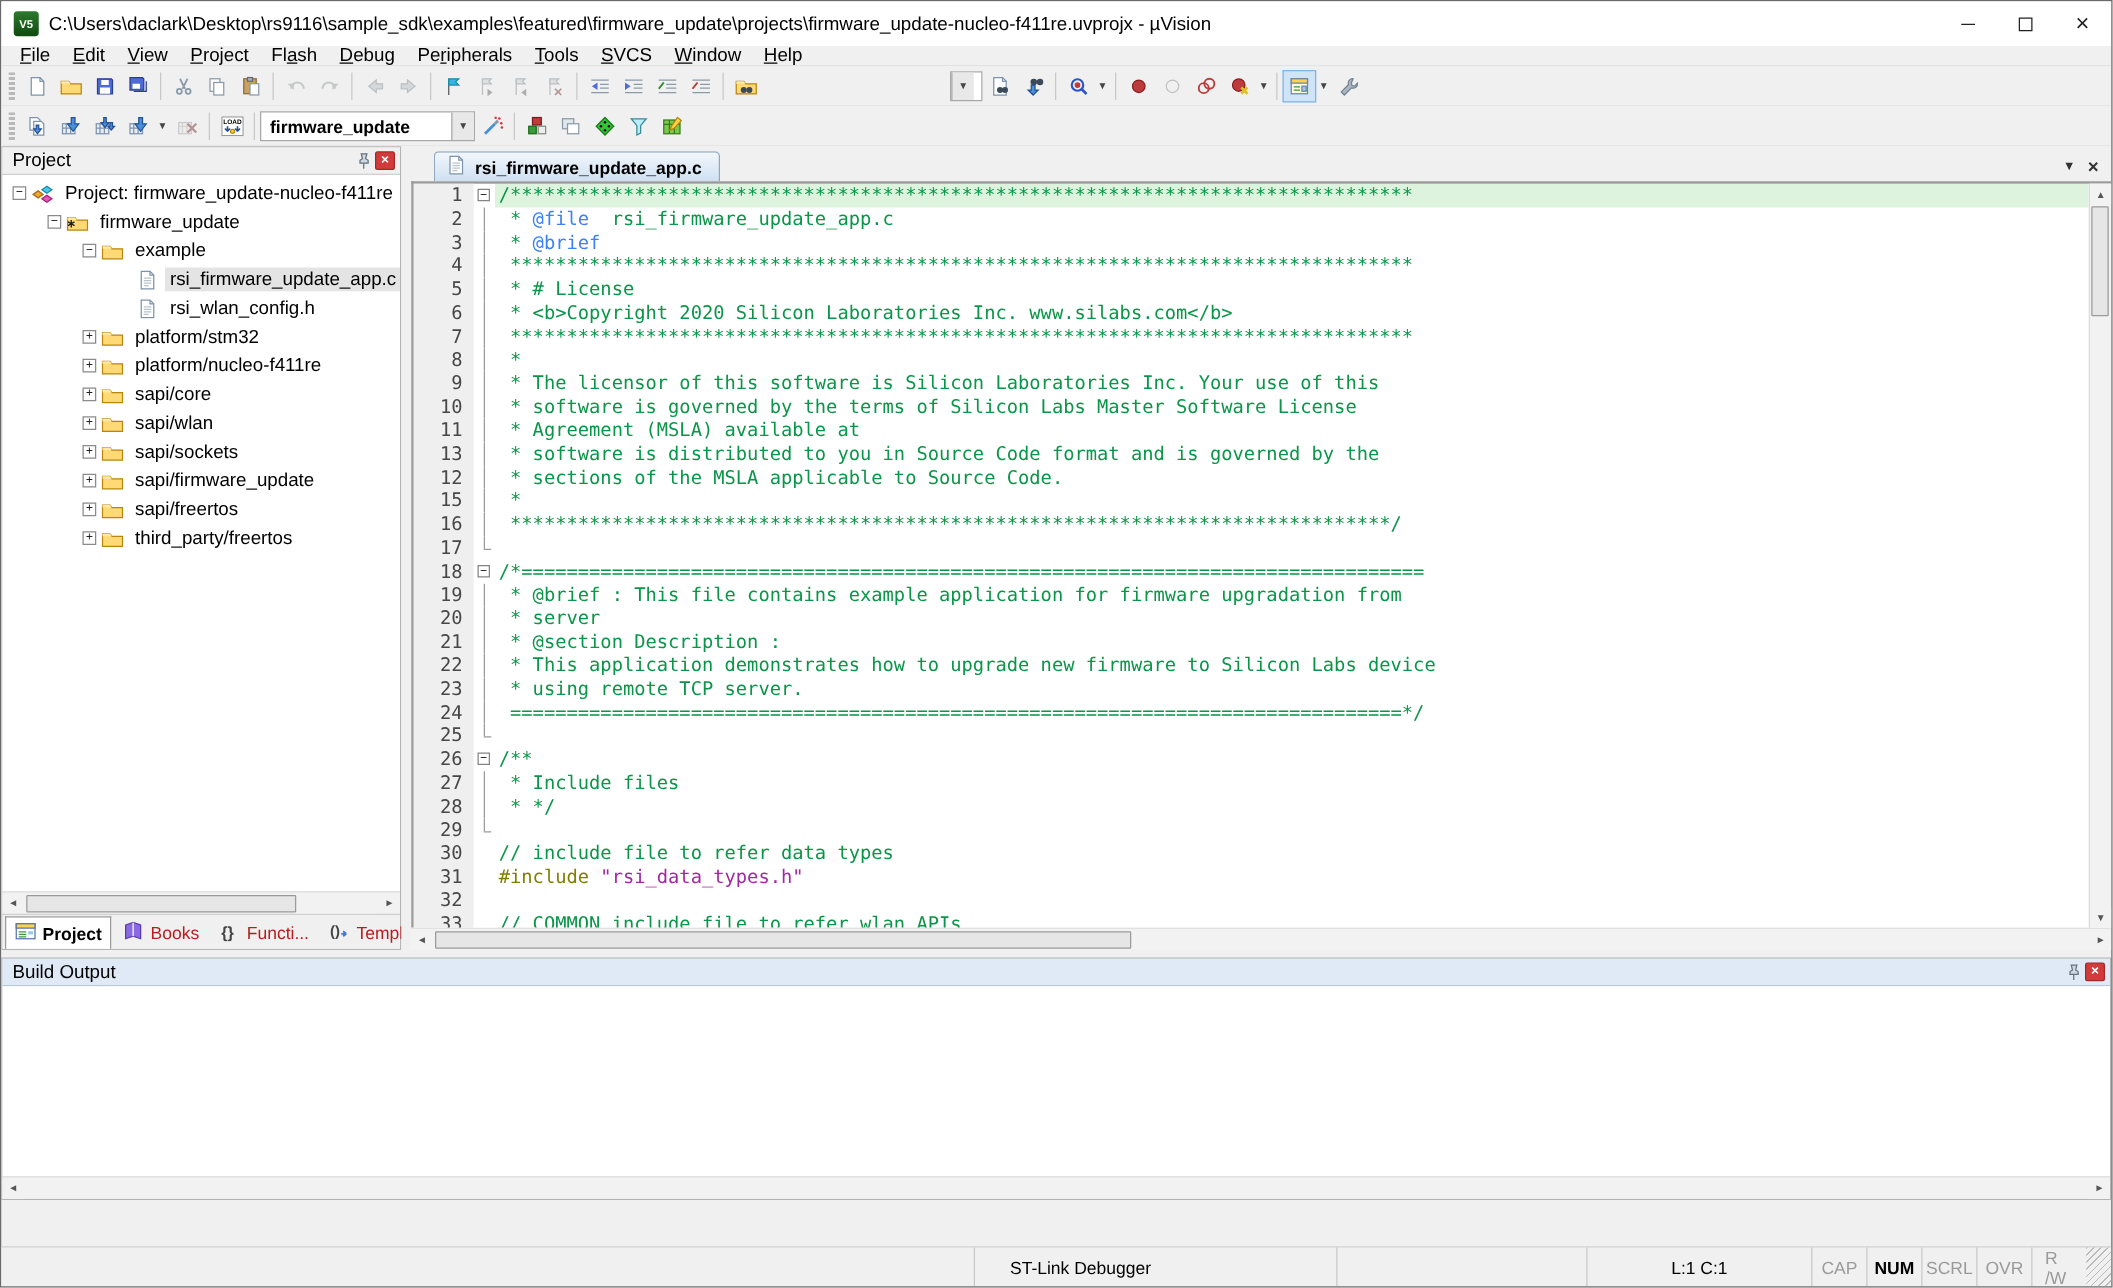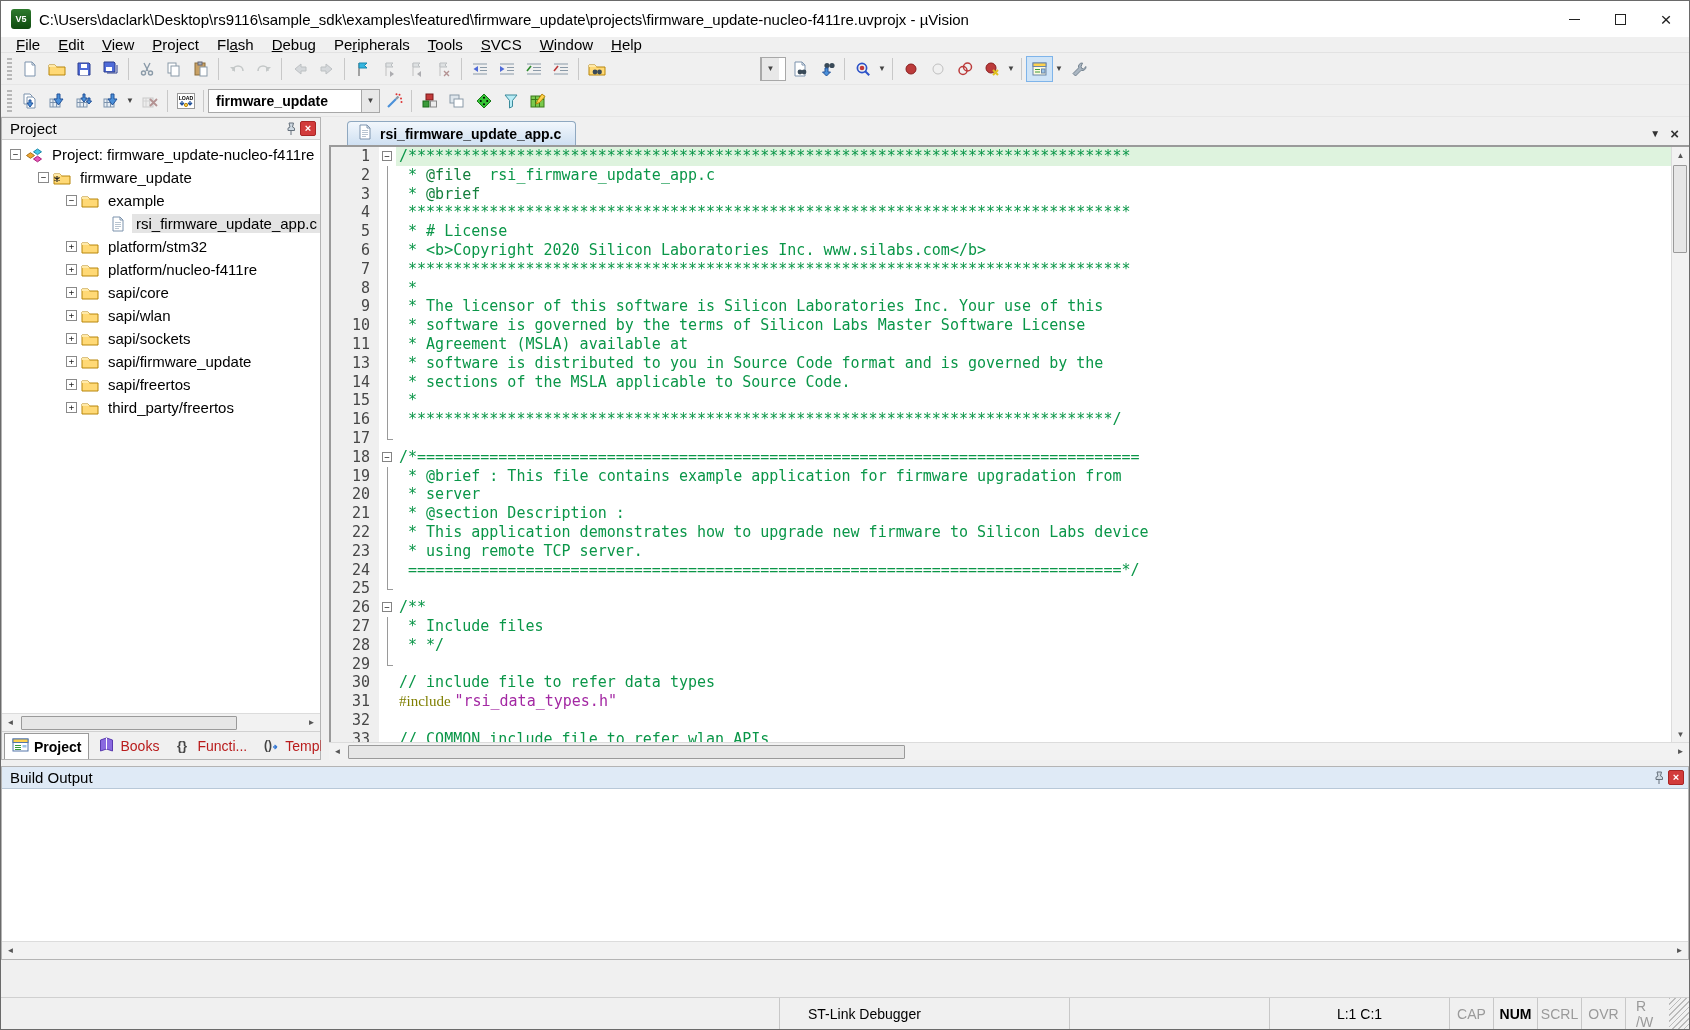--- a/index.html
+++ b/index.html
@@ -71,21 +71,21 @@
   .code-area { position:absolute; left:0; top:0; right:18px; bottom:0; font-family:"DejaVu Sans Mono",monospace; font-size:15px; line-height:18.8px; overflow:hidden; }
   .cline { height:18.8px; display:flex; white-space:pre; }
   .ln { width:48px; flex:0 0 auto; text-align:right; padding-right:9px; color:#474747; background:#efefef; }
   .fold { width:17px; flex:0 0 auto; position:relative; background:#fff;}
   .fold .fbox { position:absolute; left:3px; top:4px; width:10px; height:10px; border:1px solid #848484; background:#fff; font-size:9px; line-height:8px; text-align:center; color:#222;}
   .fold .fline { position:absolute; left:8px; top:0; bottom:0; width:1px; background:#9a9a9a; }
   .fold .fend { position:absolute; left:8px; top:0; height:10px; width:1px; background:#9a9a9a; }
   .fold .fendh { position:absolute; left:8px; top:10px; width:6px; height:1px; background:#9a9a9a; }
   .ctext { flex:1 1 auto; padding-left:3px; }
   .cline.current .ctext { background:#def3de; }
-  .tok-cmt { color:#0a9648; } .tok-doxy { color:#15803d; } .tok-pp { color:#7f7f00;font-family:Liberation Serif, serif; } .tok-str { color:#a328a3; }
+  .tok-cmt { color:#0a9648; } .tok-doxy { color:#3b82f6; } .tok-pp { color:#7f7f00; } .tok-str { color:#a328a3; }
   .vscroll { position:absolute; right:0; top:0; bottom:0; width:18px; background:#f2f2f2; border-left:1px solid #dcdcdc; display:flex; flex-direction:column; }
   .vscroll .sb-track { width:16px; flex:1;}
   .vscroll .sb-thumb { left:1px; right:auto; width:14px; }
   
   .h-splitter { height:6px; background:#f0f0f0; flex:0 0 auto;}
   .build { flex:0 0 auto; display:flex; flex-direction:column; border:1px solid #b4b4b4; }
   .build-header { height:22px; background:#dfeaf6; border-bottom:1px solid #b8c8d8; display:flex; align-items:center; padding:0 4px 0 8px;}
   .build-header .ph-title { flex:1; }
   .build-content { height:152px; background:#fff; }
   
@@ -472,20 +472,29 @@
         </div>
         <div class="tree-row selected" style="padding-left: 92px;">
           <span class="no-exp"></span>
           <span class="ticon"><svg width="18" height="16" viewBox="0 0 18 16">
               <path d="M4 1h7l3 3v11H4z" fill="#fff" stroke="#7d93ad"></path>
               <path d="M11 1v3h3" fill="none" stroke="#7d93ad"></path>
               <path d="M6 6.5h6M6 8.5h6M6 10.5h6M6 12.5h4" stroke="#b8c4d0"></path>
             </svg></span>
           <span class="tlabel">rsi_firmware_update_app.c</span>
         </div>
+        <div class="tree-row" style="padding-left: 92px;">
+          <span class="no-exp"></span>
+          <span class="ticon"><svg width="18" height="16" viewBox="0 0 18 16">
+              <path d="M4 1h7l3 3v11H4z" fill="#fff" stroke="#7d93ad"></path>
+              <path d="M11 1v3h3" fill="none" stroke="#7d93ad"></path>
+              <path d="M6 6.5h6M6 8.5h6M6 10.5h6M6 12.5h4" stroke="#b8c4d0"></path>
+            </svg></span>
+          <span class="tlabel">rsi_wlan_config.h</span>
+        </div>
         <div class="tree-row" style="padding-left: 64px;">
           <span class="expander">+</span>
           <span class="ticon"><svg width="18" height="16" viewBox="0 0 18 16">
               <path d="M1 4h6l1.5 2H17v8H1z" fill="#ffd976" stroke="#b8860b"></path>
               <path d="M1 4h6l1.5 2H1z" fill="#ffe9a8"></path>
             </svg></span>
           <span class="tlabel">platform/stm32</span>
         </div>
         <div class="tree-row" style="padding-left: 64px;">
           <span class="expander">+</span>
@@ -612,21 +621,21 @@
           <div class="cline"><span class="ln">3</span><span class="fold"><span class="fline"></span></span><span class="ctext"><span class="tok-cmt"> * </span><span class="tok-doxy">@brief</span></span></div>
           <div class="cline"><span class="ln">4</span><span class="fold"><span class="fline"></span></span><span class="ctext"><span class="tok-cmt"> ********************************************************************************</span></span></div>
           <div class="cline"><span class="ln">5</span><span class="fold"><span class="fline"></span></span><span class="ctext"><span class="tok-cmt"> * # License</span></span></div>
           <div class="cline"><span class="ln">6</span><span class="fold"><span class="fline"></span></span><span class="ctext"><span class="tok-cmt"> * &lt;b&gt;Copyright 2020 Silicon Laboratories Inc. www.silabs.com&lt;/b&gt;</span></span></div>
           <div class="cline"><span class="ln">7</span><span class="fold"><span class="fline"></span></span><span class="ctext"><span class="tok-cmt"> ********************************************************************************</span></span></div>
           <div class="cline"><span class="ln">8</span><span class="fold"><span class="fline"></span></span><span class="ctext"><span class="tok-cmt"> *</span></span></div>
           <div class="cline"><span class="ln">9</span><span class="fold"><span class="fline"></span></span><span class="ctext"><span class="tok-cmt"> * The licensor of this software is Silicon Laboratories Inc. Your use of this</span></span></div>
           <div class="cline"><span class="ln">10</span><span class="fold"><span class="fline"></span></span><span class="ctext"><span class="tok-cmt"> * software is governed by the terms of Silicon Labs Master Software License</span></span></div>
           <div class="cline"><span class="ln">11</span><span class="fold"><span class="fline"></span></span><span class="ctext"><span class="tok-cmt"> * Agreement (MSLA) available at</span></span></div>
           <div class="cline"><span class="ln">13</span><span class="fold"><span class="fline"></span></span><span class="ctext"><span class="tok-cmt"> * software is distributed to you in Source Code format and is governed by the</span></span></div>
-          <div class="cline"><span class="ln">14</span><span class="fold"><span class="fline"></span></span><span class="ctext"><span class="tok-cmt"> * sections of the MSLA applicable to Source Code.</span></span></div>
+          <div class="cline"><span class="ln">12</span><span class="fold"><span class="fline"></span></span><span class="ctext"><span class="tok-cmt"> * sections of the MSLA applicable to Source Code.</span></span></div>
           <div class="cline"><span class="ln">15</span><span class="fold"><span class="fline"></span></span><span class="ctext"><span class="tok-cmt"> *</span></span></div>
           <div class="cline"><span class="ln">16</span><span class="fold"><span class="fline"></span></span><span class="ctext"><span class="tok-cmt"> ******************************************************************************/</span></span></div>
           <div class="cline"><span class="ln">17</span><span class="fold"><span class="fend"></span><span class="fendh"></span></span><span class="ctext"></span></div>
           <div class="cline"><span class="ln">18</span><span class="fold"><span class="fbox">−</span></span><span class="ctext"><span class="tok-cmt">/*================================================================================</span></span></div>
           <div class="cline"><span class="ln">19</span><span class="fold"><span class="fline"></span></span><span class="ctext"><span class="tok-cmt"> * @brief : This file contains example application for firmware upgradation from</span></span></div>
           <div class="cline"><span class="ln">20</span><span class="fold"><span class="fline"></span></span><span class="ctext"><span class="tok-cmt"> * server</span></span></div>
           <div class="cline"><span class="ln">21</span><span class="fold"><span class="fline"></span></span><span class="ctext"><span class="tok-cmt"> * @section Description :</span></span></div>
           <div class="cline"><span class="ln">22</span><span class="fold"><span class="fline"></span></span><span class="ctext"><span class="tok-cmt"> * This application demonstrates how to upgrade new firmware to Silicon Labs device</span></span></div>
           <div class="cline"><span class="ln">23</span><span class="fold"><span class="fline"></span></span><span class="ctext"><span class="tok-cmt"> * using remote TCP server.</span></span></div>
           <div class="cline"><span class="ln">24</span><span class="fold"><span class="fline"></span></span><span class="ctext"><span class="tok-cmt"> ===============================================================================*/</span></span></div>

